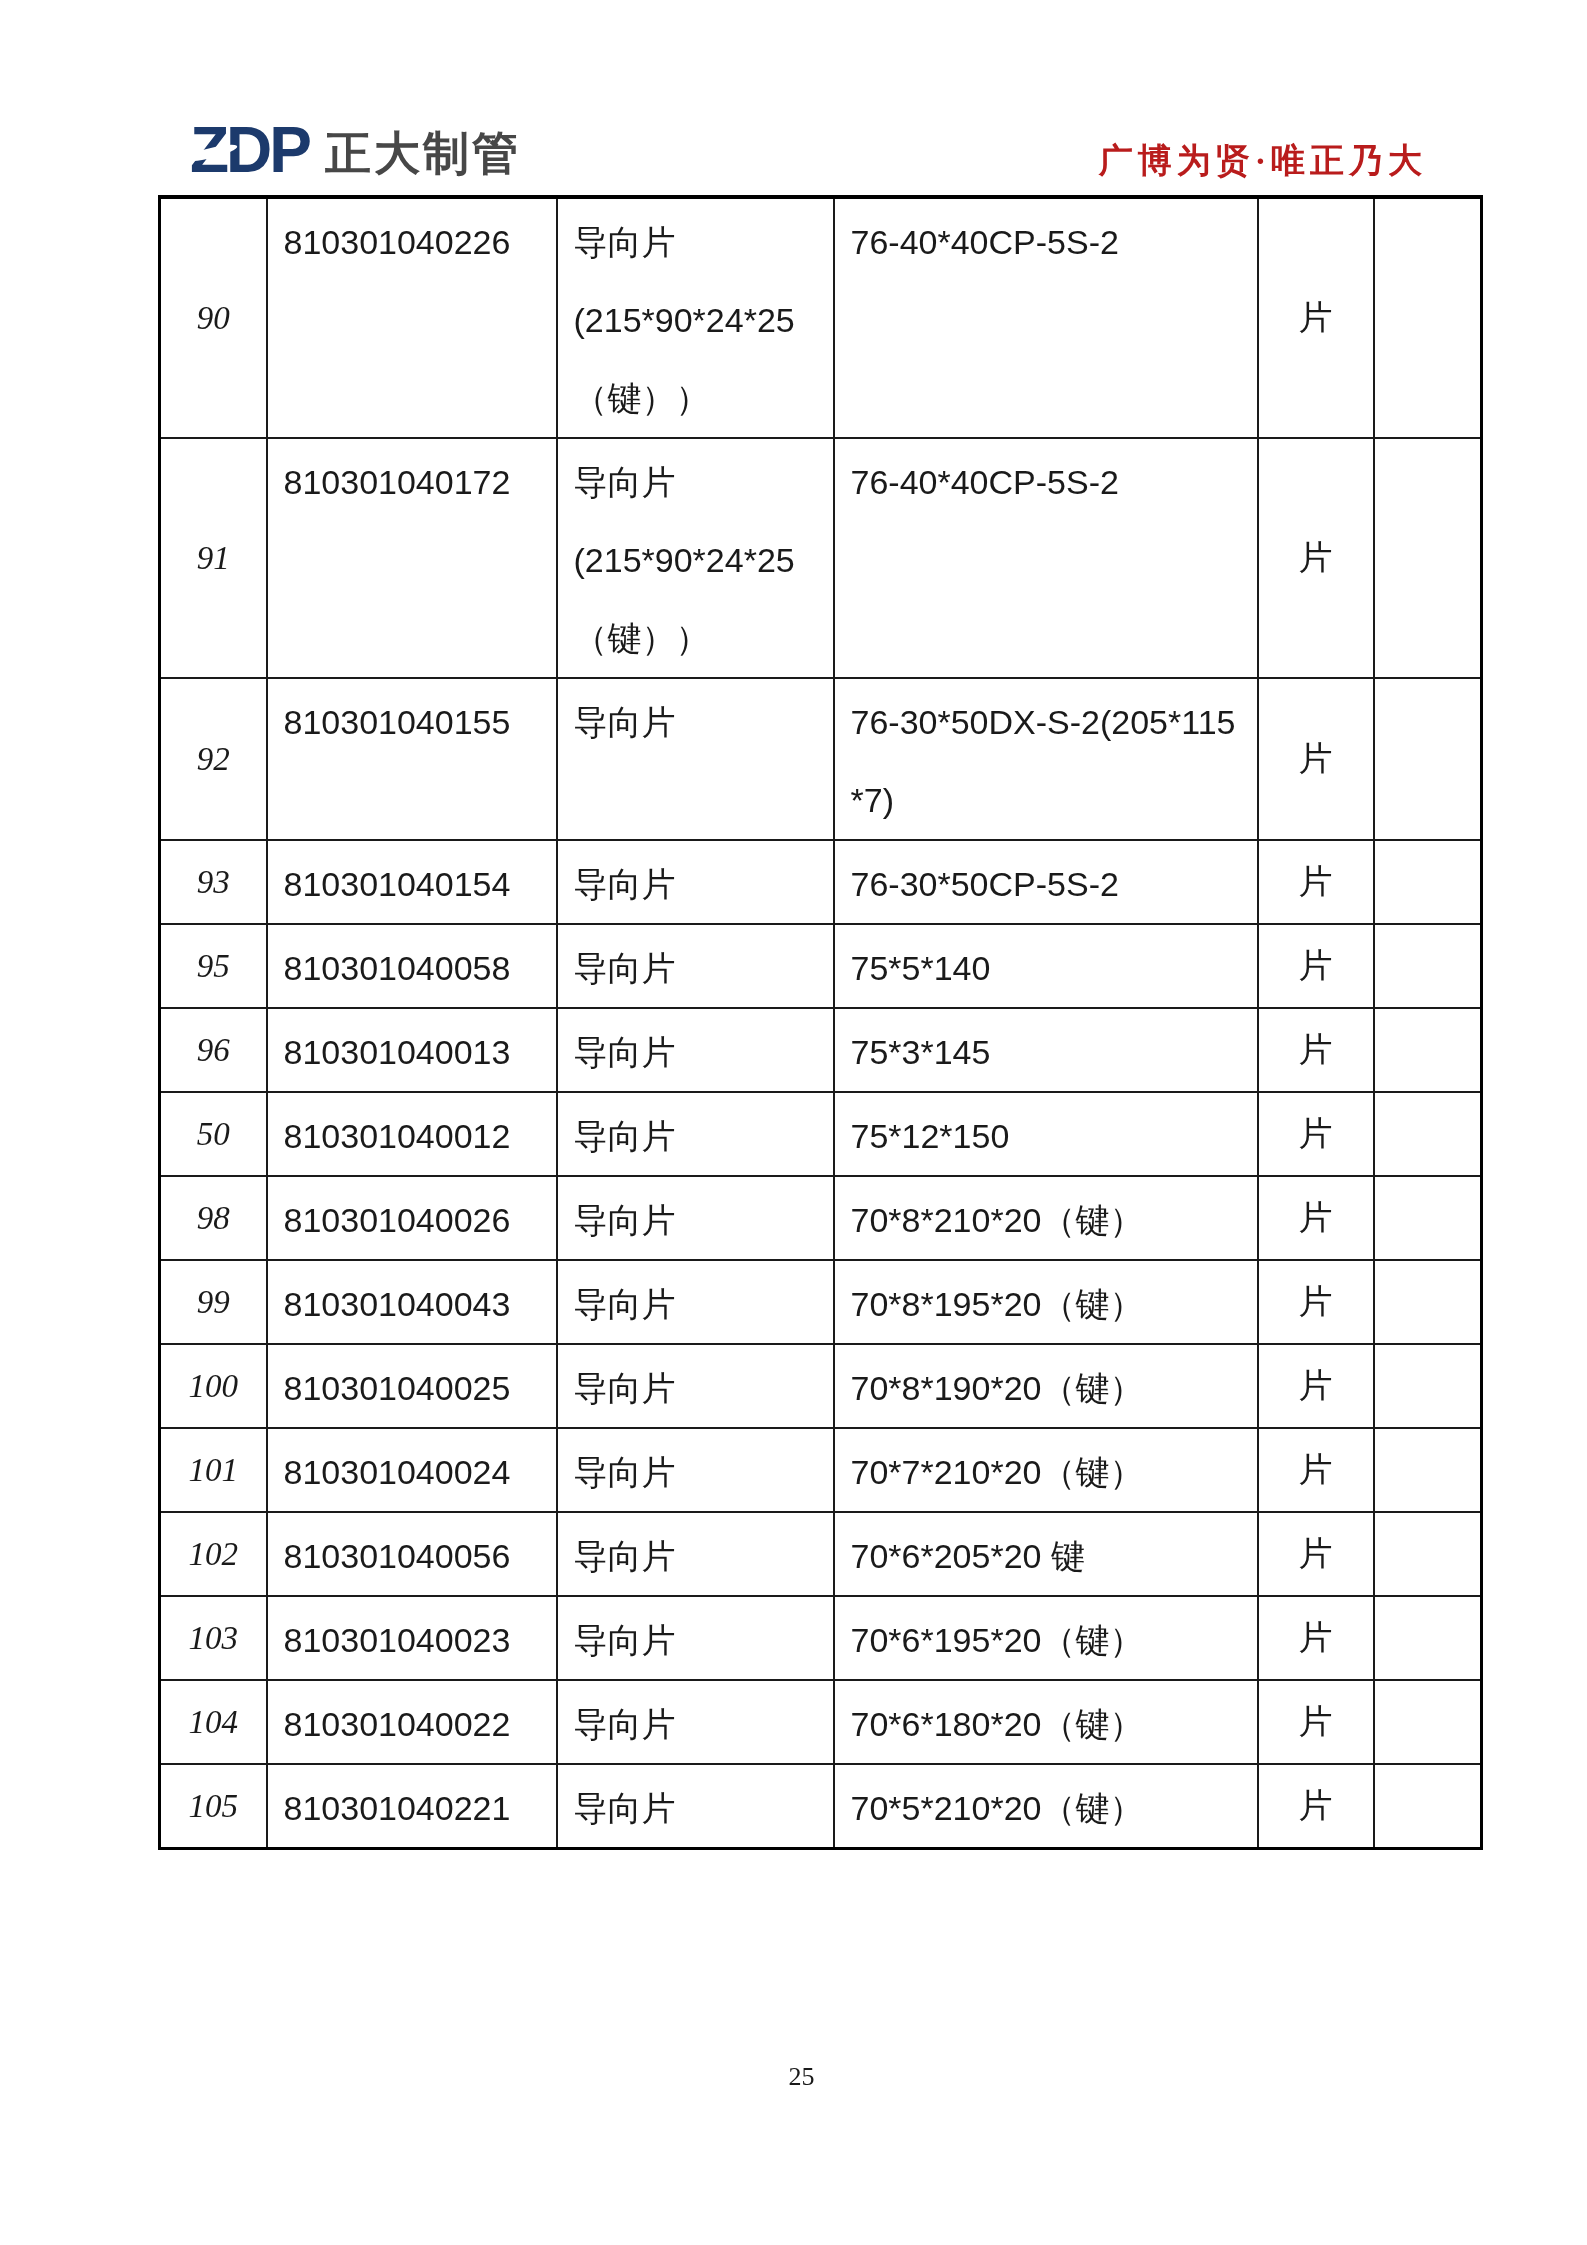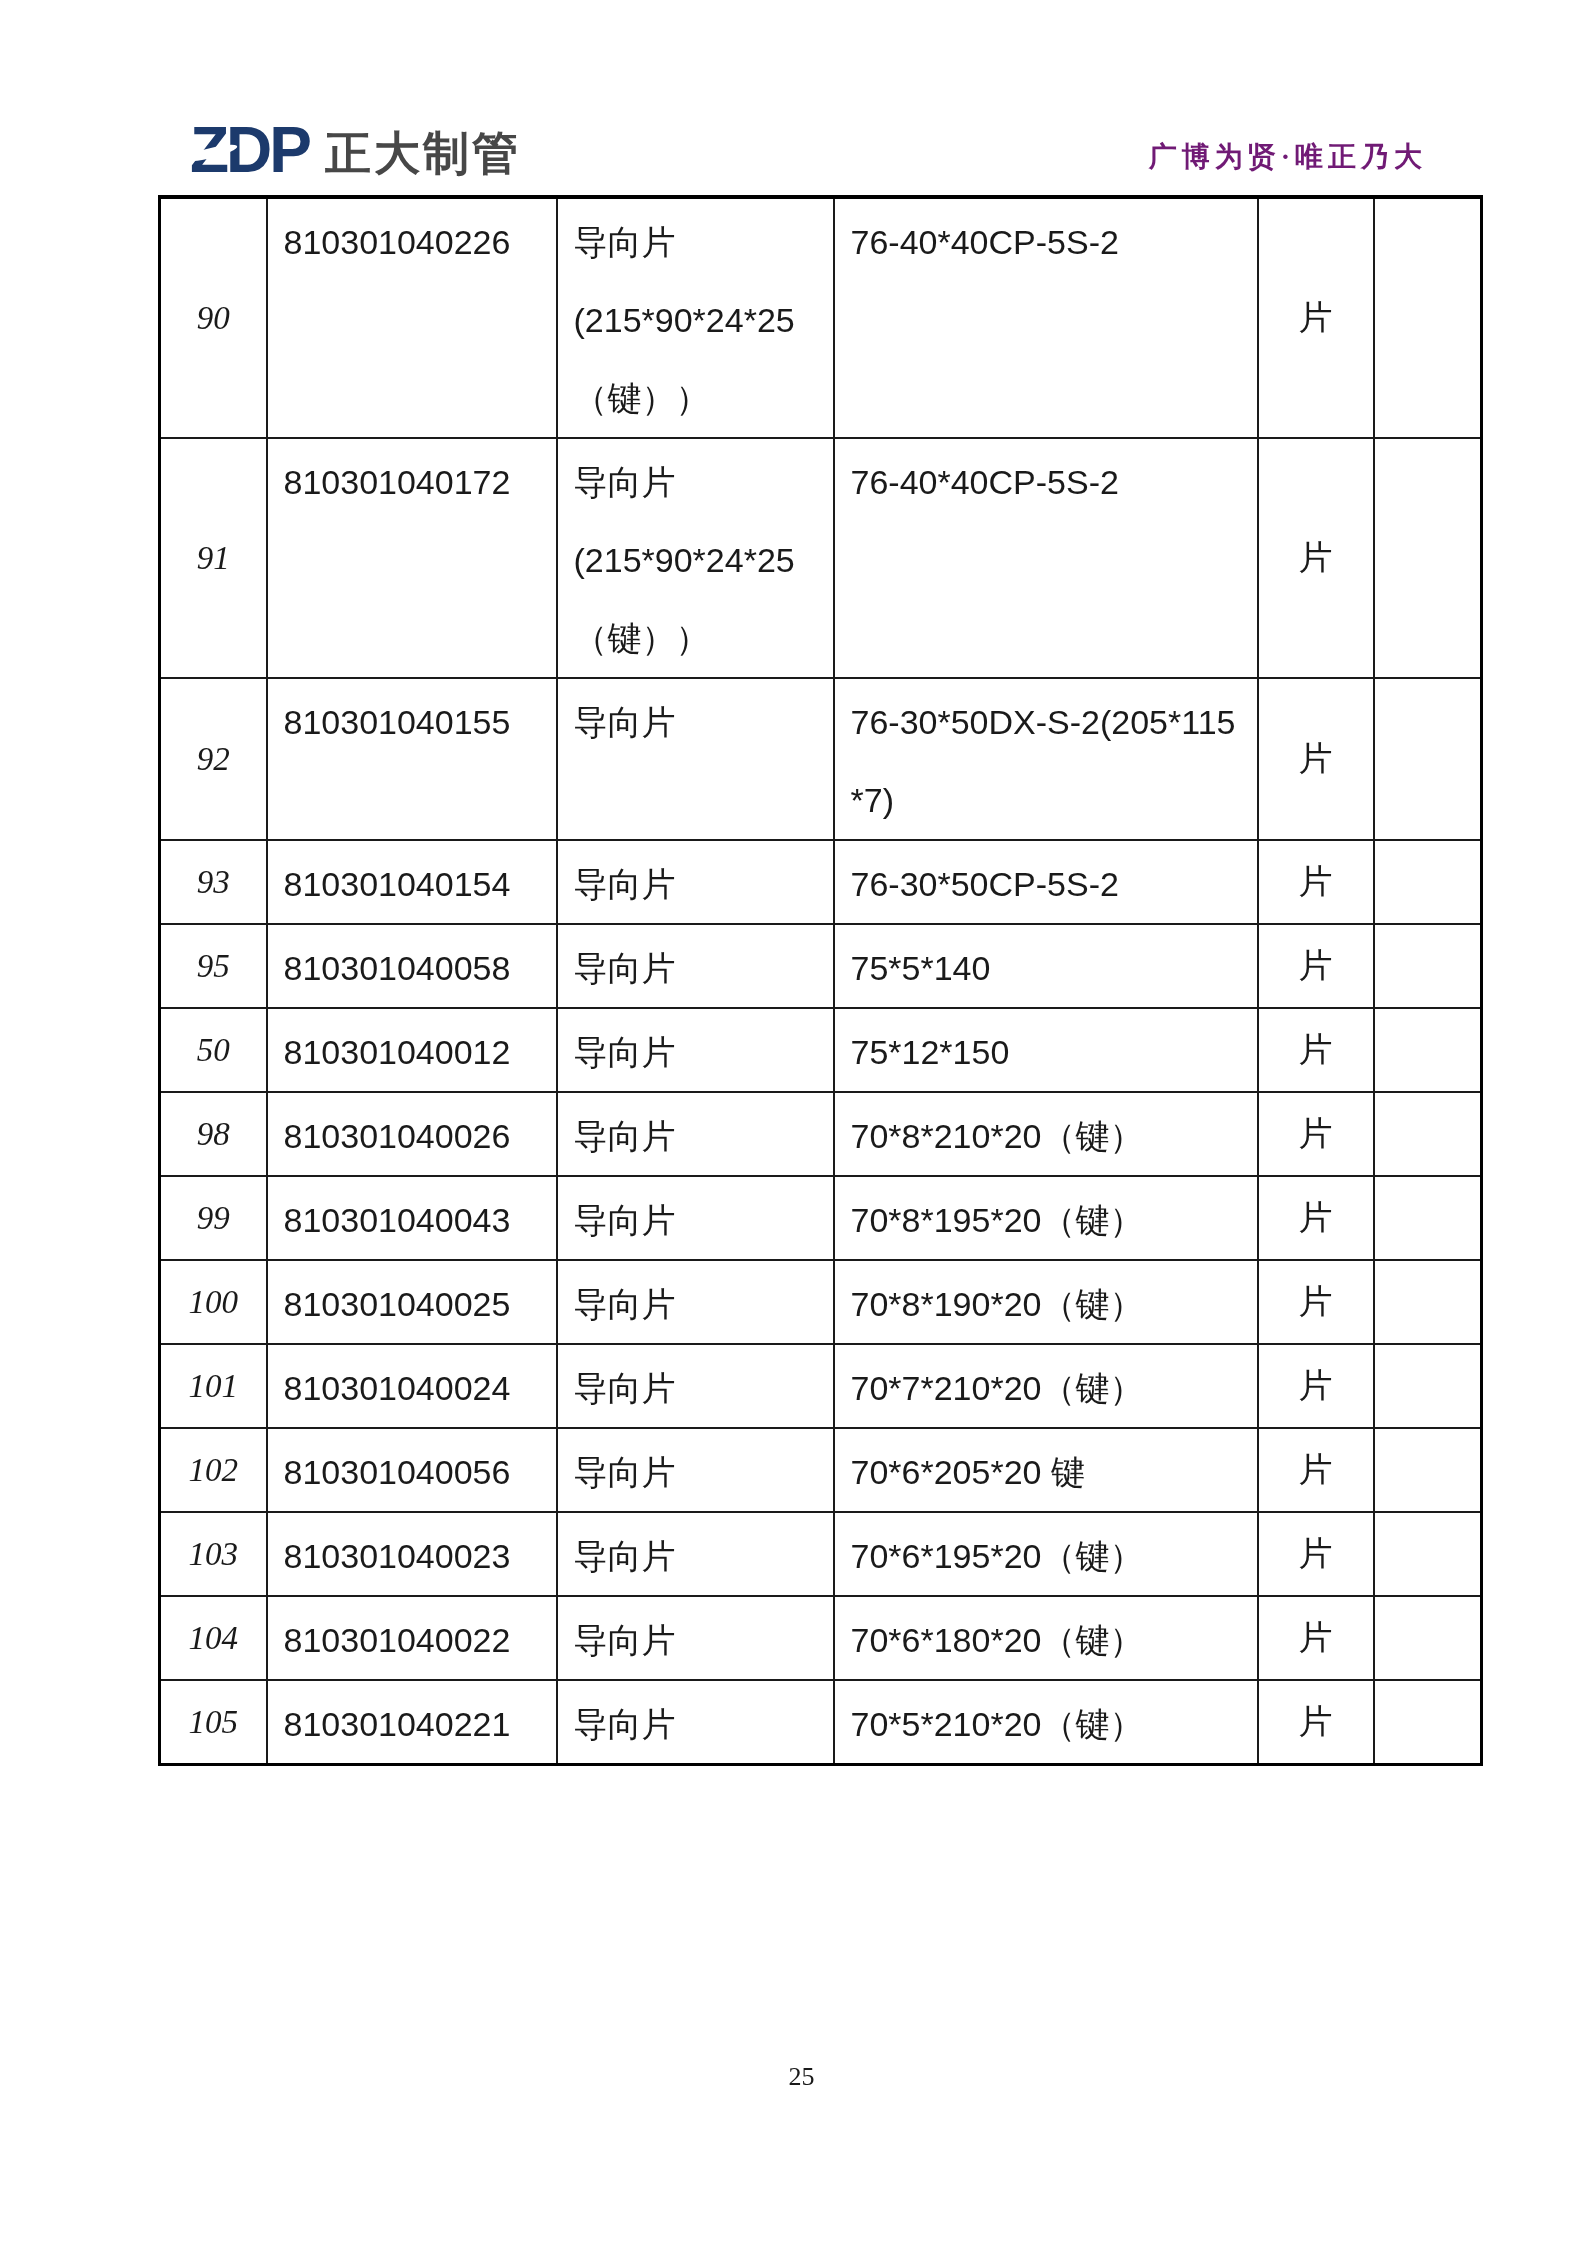--- a/index.html
+++ b/index.html
@@ -34,23 +34,23 @@
   }
   .logo-company {
     font-family:"Liberation Sans", sans-serif;
     font-weight:700; font-size:46px; line-height:50px;
     letter-spacing:3px;
     color:#474747;
   }
   .slogan {
     position:absolute; right:160px; top:138px;
     font-family:"Liberation Serif", serif;
-    font-weight:700; font-size:28px;
+    font-weight:700; font-size:34px;
     letter-spacing:5px;
-    color:#701a75;
+    color:#b91c1c;
     white-space:nowrap;
   }
 
   
   .parts-table {
     position:absolute; left:158px; top:195px;
     width:1322px;
     table-layout:fixed;
     border-collapse:collapse;
     border:3px solid #000000;
@@ -153,20 +153,28 @@
       </tr>
       <tr class="r-std">
         <td class="c-num">95</td>
         <td class="c-code">810301040058</td>
         <td class="c-name">导向片</td>
         <td class="c-spec">75*5*140</td>
         <td class="c-unit">片</td>
         <td class="c-note"></td>
       </tr>
       <tr class="r-std">
+        <td class="c-num">96</td>
+        <td class="c-code">810301040013</td>
+        <td class="c-name">导向片</td>
+        <td class="c-spec">75*3*145</td>
+        <td class="c-unit">片</td>
+        <td class="c-note"></td>
+      </tr>
+      <tr class="r-std">
         <td class="c-num">50</td>
         <td class="c-code">810301040012</td>
         <td class="c-name">导向片</td>
         <td class="c-spec">75*12*150</td>
         <td class="c-unit">片</td>
         <td class="c-note"></td>
       </tr>
       <tr class="r-std">
         <td class="c-num">98</td>
         <td class="c-code">810301040026</td>

